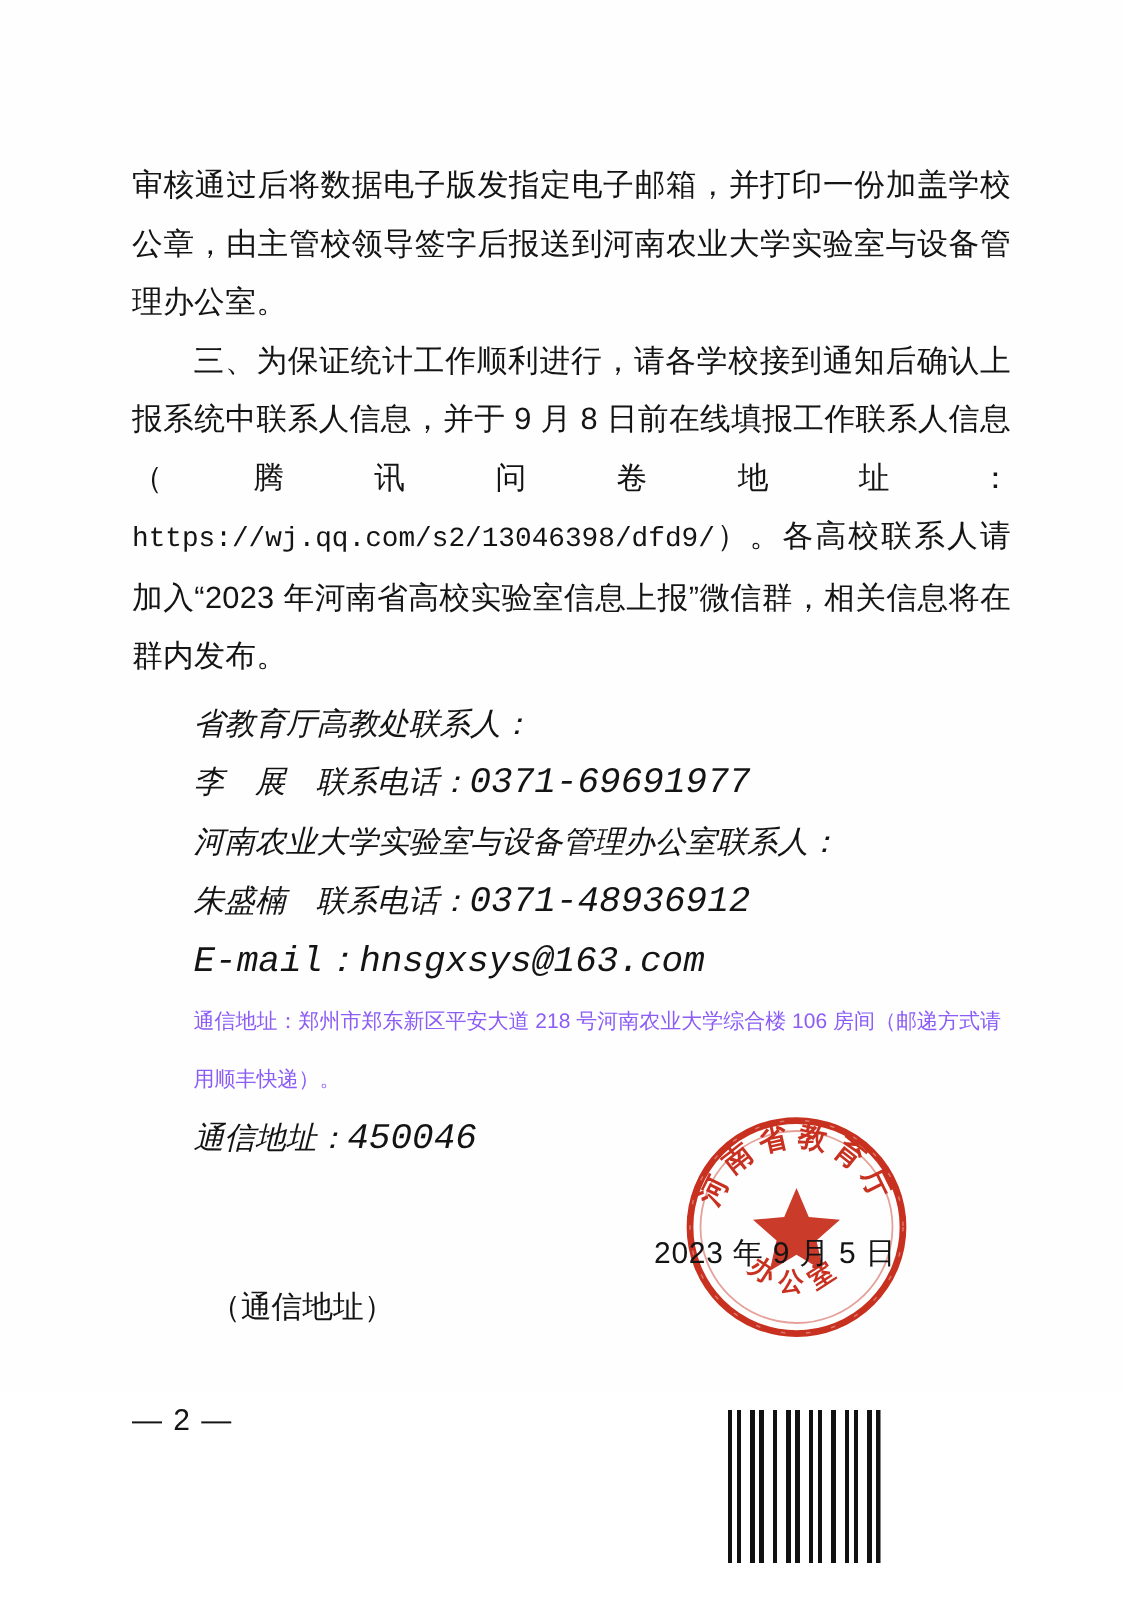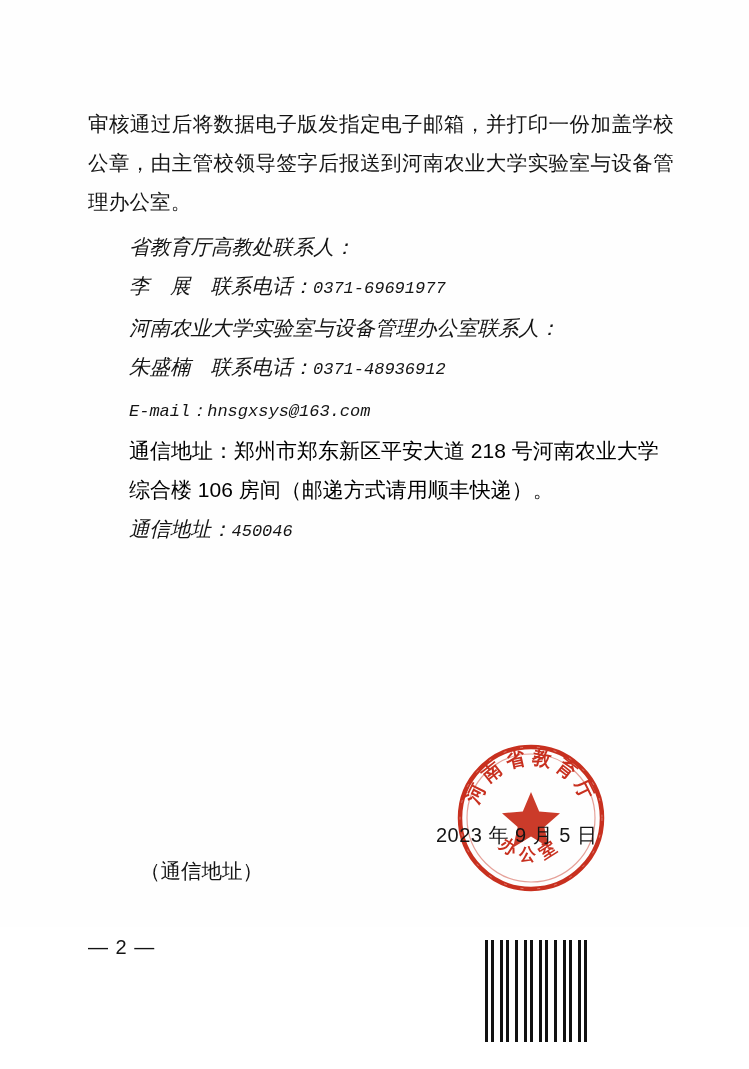--- a/index.html
+++ b/index.html
@@ -52,29 +52,29 @@
     line-height: 39px;
     margin: 0;
     padding-left: 41px;
     color: #141414;
     white-space: nowrap;
     font-style: italic;
   }
   .contact-line .gap { display: inline-block; width: 20px; }
   .email {
     font-family: "Liberation Mono", monospace;
-    font-size: 17px;
+    font-size: 24px;
   }
   .addr {
-    font-size: 21px;
+    font-size: 14px;
     line-height: 39px;
     margin: 0;
     padding-left: 41px;
     text-indent: 0;
-    color: #000000;
+    color: #8b5cf6;
   }
 
   
   .seal {
     position: absolute;
     left: 455px;
     top: 742px;
     width: 152px;
     height: 152px;
   }
@@ -124,20 +124,21 @@
 </style>
 </head>
 <body>
 
 <div class="page">
 
   <div class="doc-body">
 
     <p class="para">审核通过后将数据电子版发指定电子邮箱，并打印一份加盖学校公章，由主管校领导签字后报送到河南农业大学实验室与设备管理办公室。</p>
 
+    <p class="para indent"><span>三、为保证统计工作顺利进行，请各学校接到通知后确认上报系统中联系人信息，并于 9 月 8 日前在线填报工作联系人信息（腾讯问卷地址：</span><span class="mono">https://wj.qq.com/s2/13046398/dfd9/</span><span>）。各高校联系人请加入“2023 年河南省高校实验室信息上报”微信群，相关信息将在群内发布。</span></p>
 
     <div class="contact-block">
       <p class="contact-line">省教育厅高教处联系人：</p>
 
       <p class="contact-line"><span>李　展</span><span class="gap"></span><span>联系电话：</span><span class="email">0371-69691977</span></p>
 
       <p class="contact-line">河南农业大学实验室与设备管理办公室联系人：</p>
 
       <p class="contact-line"><span>朱盛楠</span><span class="gap"></span><span>联系电话：</span><span class="email">0371-48936912</span></p>
 

